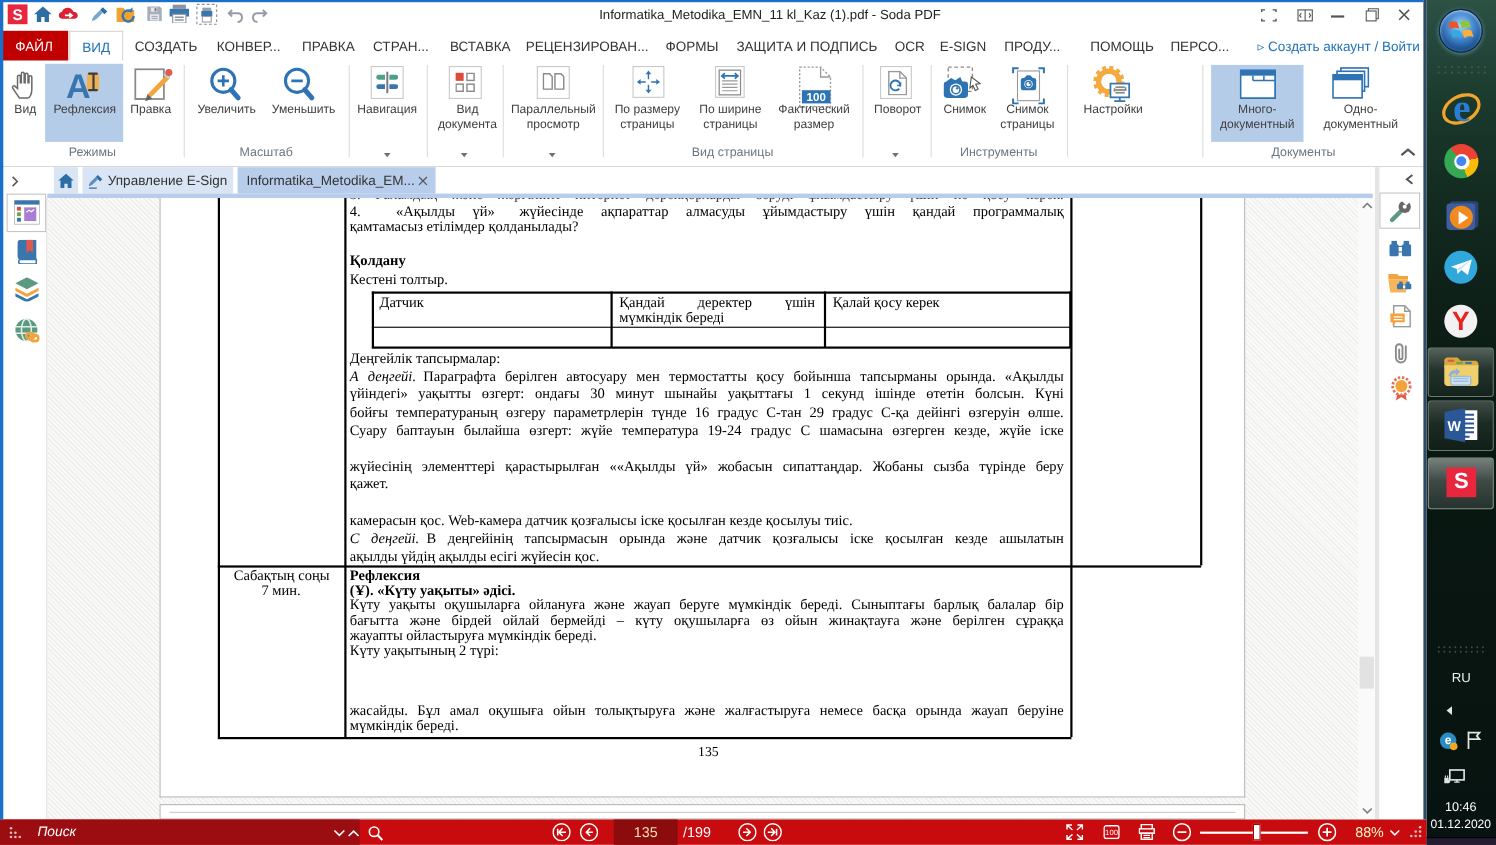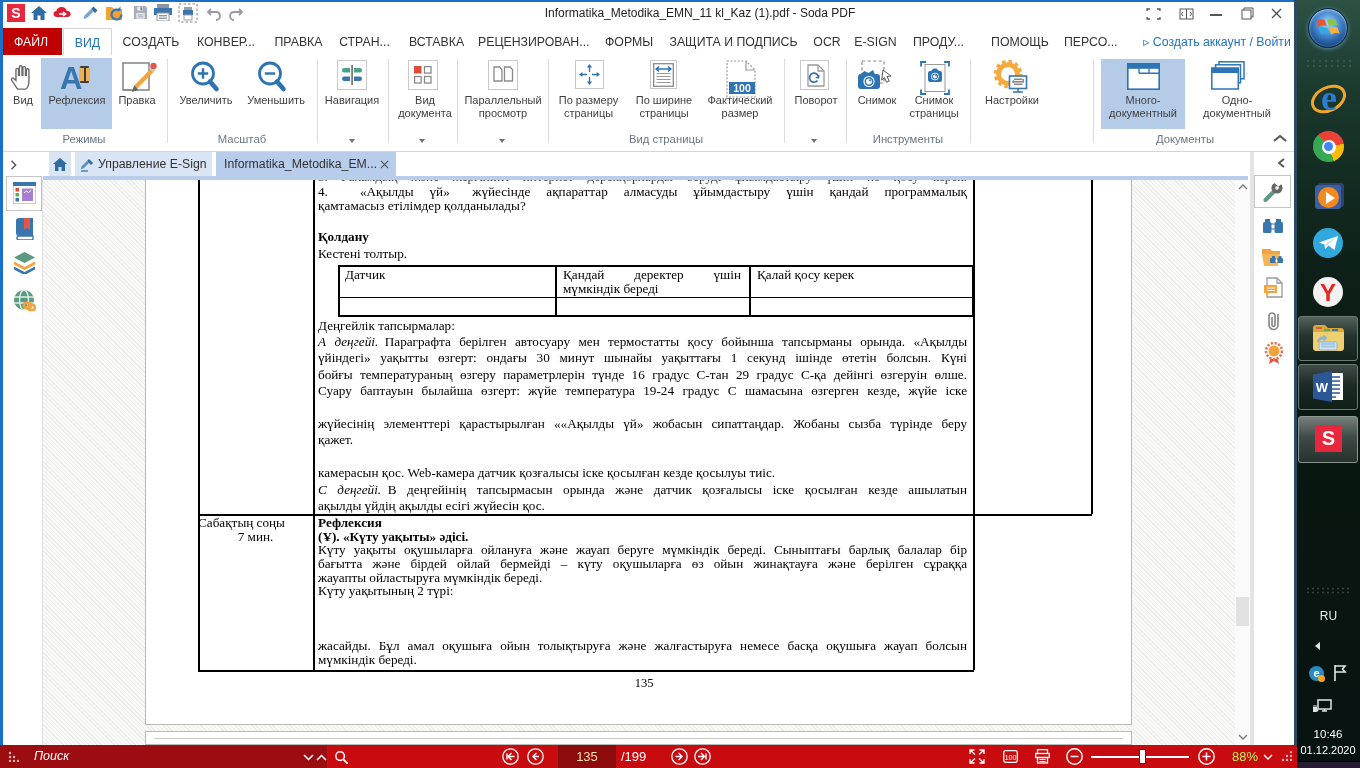--- a/index.html
+++ b/index.html
@@ -350,29 +350,29 @@
     <div class="jl" style="left:172px;top:155px;width:649px"><i>А деңгейі.</i> Параграфта берілген автосуару мен термостатты қосу бойынша тапсырманы орында. «Ақылды</div>
     <div class="jl" style="left:172px;top:171.4px;width:649px">үйіндегі» уақытты өзгерт: ондағы 30 минут шынайы уақыттағы 1 секунд ішінде өтетін болсын. Күні</div>
     <div class="jl" style="left:172px;top:187.8px;width:649px">бойғы температураның  өзгеру параметрлерін түнде 16 градус С-тан 29 градус С-қа дейінгі өзгеруін өлше.</div>
     <div class="jl" style="left:172px;top:204.2px;width:649px">Суару баптауын былайша өзгерт: жүйе температура 19-24 градус С шамасына өзгерген кезде, жүйе іске</div>
     <div class="jl" style="left:172px;top:237px;width:649px">жүйесінің элементтері қарастырылған ««Ақылды үй»  жобасын сипаттаңдар. Жобаны сызба түрінде беру</div>
     <div class="docline" style="left:172px;top:253.4px">қажет.</div>
     <div class="docline" style="left:172px;top:286.2px">камерасын қос. Web-камера датчик қозғалысы іске қосылған кезде қосылуы тиіс.</div>
     <div class="jl" style="left:172px;top:302.6px;width:649px"><i>С деңгейі.</i> В деңгейінің тапсырмасын орында және датчик қозғалысы іске қосылған кезде ашылатын</div>
     <div class="docline" style="left:172px;top:318.5px">ақылды үйдің ақылды есігі жүйесін қос.</div>
 
-    <div class="docline" style="left:52px;top:336px;width:116px;">Сабақтың соңы</div>
+    <div class="docline" style="left:52px;top:336px;width:116px;text-align:center">Сабақтың соңы</div>
     <div class="docline" style="left:52px;top:350px;width:115px;text-align:center">7 мин.</div>
     <div class="docline" style="left:172px;top:336px;font-weight:bold">Рефлексия</div>
     <div class="docline" style="left:172px;top:349.5px;font-weight:bold">(Ұ). «Күту уақыты» әдісі.</div>
     <div class="jl" style="left:172px;top:363.2px;width:649px">Күту уақыты оқушыларға ойлануға және жауап беруге мүмкіндік береді. Сыныптағы барлық балалар бір</div>
     <div class="jl" style="left:172px;top:376.9px;width:649px">бағытта және бірдей ойлай бермейді – күту оқушыларға өз ойын жинақтауға және берілген сұраққа</div>
     <div class="docline" style="left:172px;top:390.6px">жауапты ойластыруға мүмкіндік береді.</div>
     <div class="docline" style="left:172px;top:404.3px">Күту уақытының 2 түрі:</div>
-    <div class="jl" style="left:172px;top:458.5px;width:649px">жасайды. Бұл амал оқушыға ойын толықтыруға және жалғастыруға немесе басқа оқушыға жауап болсын</div>
+    <div class="jl" style="left:172px;top:458.5px;width:649px">жасайды. Бұл амал оқушыға ойын толықтыруға және жалғастыруға немесе басқа орында жауап беруіне</div>
     <div class="docline" style="left:172px;top:472.5px">мүмкіндік береді.</div>
     <div class="docline" style="left:448px;top:495.5px;width:100px;text-align:center;font-size:12.5px">135</div>
   </div>
 
   <div class="ab" style="left:145px;top:551px;width:987px;height:14px;background:#fff;border:1px solid #b9b9b7">
         <div class="ab" style="left:8px;top:6px;width:969px;height:1px;background:#c9c9c7"></div>
       </div>
 
   <div class="ab" style="left:1235px;top:0;width:15px;height:565px;background:#fafafa"></div>
   <svg class="ab" style="left:1238px;top:3px" width="10" height="7" viewBox="0 0 10 7">
@@ -526,21 +526,21 @@
   <svg class="ab" style="left:1066px;top:3px" width="17" height="17" viewBox="0 0 17 17">
         <circle cx="8.5" cy="8.5" r="7.7" stroke="#fff" stroke-width="1.4" fill="none"></circle>
         <path d="M4.5 8.5h8" stroke="#fff" stroke-width="1.5"></path>
       </svg>
   <div class="ab" style="left:1091px;top:10.5px;width:98px;height:2px;background:#fff"></div>
   <div class="ab" style="left:1139px;top:4px;width:7px;height:15px;background:#fff;border:1px solid #a00"></div>
   <svg class="ab" style="left:1198px;top:3px" width="17" height="17" viewBox="0 0 17 17">
         <circle cx="8.5" cy="8.5" r="7.7" stroke="#fff" stroke-width="1.4" fill="none"></circle>
         <path d="M4.5 8.5h8M8.5 4.5v8" stroke="#fff" stroke-width="1.5"></path>
       </svg>
-  <div class="ab" style="left:1232px;top:0;height:23px;line-height:23px;color:#bef264;font-size:13px">88%</div>
+  <div class="ab" style="left:1232px;top:0;height:23px;line-height:23px;color:#fef9c3;font-size:13px">88%</div>
   <svg class="ab" style="left:1263px;top:9px" width="10" height="6" viewBox="0 0 10 6">
         <path d="M1 1l4 4 4-4" stroke="#fff" stroke-width="1.4" fill="none"></path>
       </svg>
   <svg class="ab" style="left:1280px;top:6px" width="13" height="11" viewBox="0 0 13 11">
         <g fill="#e9b8b8">
           <circle cx="11" cy="1" r="1.2"></circle>
           <circle cx="11" cy="5" r="1.2"></circle>
           <circle cx="11" cy="9" r="1.2"></circle>
           <circle cx="7" cy="5" r="1.2"></circle>
           <circle cx="7" cy="9" r="1.2"></circle>

